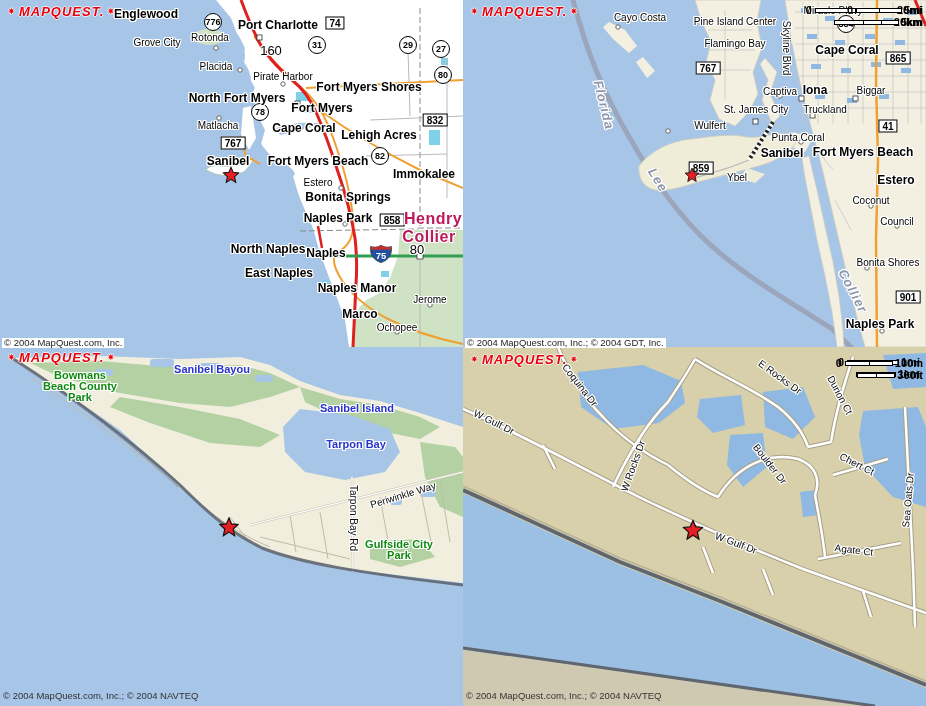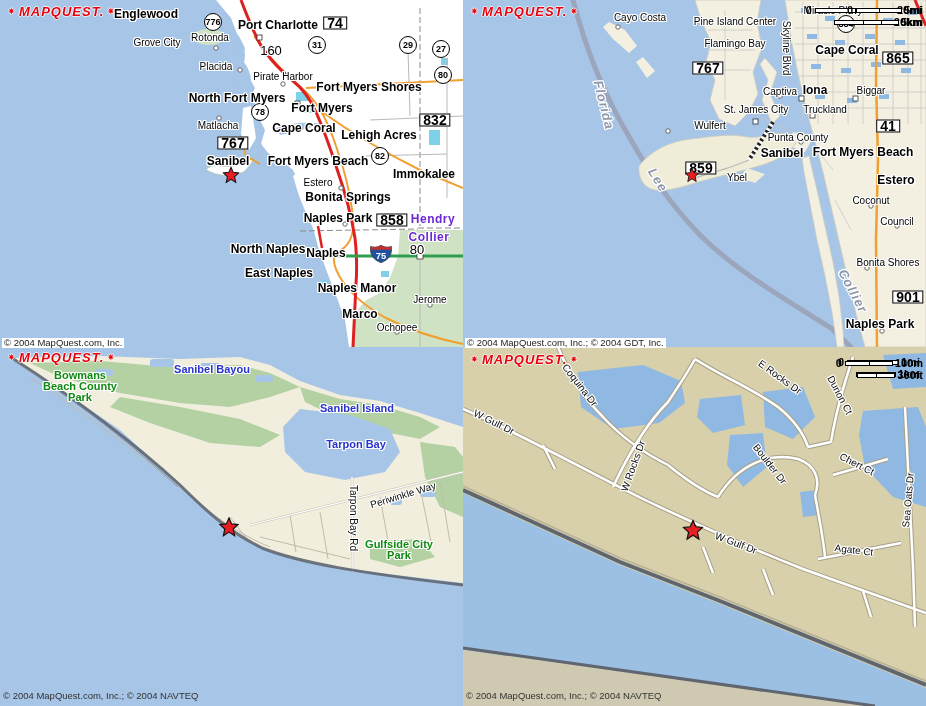--- a/index.html
+++ b/index.html
@@ -14,31 +14,31 @@
   #q4 { left:463px; top:347px; width:463px; height:359px; background:#d7d0ab; }
   .quad svg { position:absolute; left:0; top:0; }
 
   .overlay { position:absolute; left:0; top:0; width:926px; height:706px; pointer-events:none; }
 
   .lbl { position:absolute; white-space:nowrap; z-index:5;
          text-shadow:-1px 0 #fff,1px 0 #fff,0 -1px #fff,0 1px #fff,-1px -1px #fff,1px 1px #fff,1px -1px #fff,-1px 1px #fff; }
   .lbl-city   { font-weight:bold; font-size:12px; color:#000; }
   .lbl-town   { font-size:10px; color:#000; }
   .lbl-num    { font-size:13px; color:#000; }
-  .lbl-county { font-weight:bold; font-size:12px; color:#6d28d9; letter-spacing:.5px; }
+  .lbl-county { font-weight:bold; font-size:16px; color:#be185d; letter-spacing:.5px; }
   .lbl-state  { font-weight:bold; font-style:italic; font-size:13px; color:#8d96aa; letter-spacing:1px; }
   .lbl-water  { font-weight:bold; font-size:11px; color:#2733cc; }
   .lbl-park   { font-weight:bold; font-size:11px; color:#0e8a10; white-space:pre-line; text-align:center; line-height:11px; }
   .lbl-street { font-size:10px; color:#0a0a0a; }
 
   .shield-circle { position:absolute; z-index:4; width:18px; height:18px; border:1px solid #000;
                    border-radius:50%; background:#fff; font-weight:bold; font-size:9px; color:#000;
                    line-height:16px; text-align:center; transform:translate(-50%,-50%); }
   .shield-box { position:absolute; z-index:4; border:1px solid #000; background:#fff; font-weight:bold;
-                font-size:14px; color:#000; line-height:11px; padding:0 3px; text-align:center;
+                font-size:10px; color:#000; line-height:11px; padding:0 3px; text-align:center;
                 transform:translate(-50%,-50%); }
   .shield-interstate { position:absolute; z-index:4; transform:translate(-50%,-50%); }
 
   .star { position:absolute; z-index:6; transform:translate(-50%,-50%); line-height:0; }
 
   .logo { position:absolute; z-index:7; font-weight:bold; font-style:italic; font-size:13px;
           letter-spacing:1px; color:#e8000c;
           text-shadow:-1px 0 rgba(255,255,255,.7),1px 0 rgba(255,255,255,.7),0 1px rgba(255,255,255,.7),0 -1px rgba(255,255,255,.7); }
   .logo::before { content:"✷ "; font-size:8px; font-style:normal; vertical-align:2px; }
   .logo::after  { content:" ✷"; font-size:8px; font-style:normal; vertical-align:2px; }
@@ -304,21 +304,21 @@
       <div class="lbl lbl-city" style="left: 880px; top: 324px; transform: translate(-50%, -50%);">Naples Park</div>
       <div class="lbl lbl-town" style="left: 640px; top: 17px; transform: translate(-50%, -50%);">Cayo Costa</div>
       <div class="lbl lbl-town" style="left: 735px; top: 21px; transform: translate(-50%, -50%);">Pine Island Center</div>
       <div class="lbl lbl-town" style="left: 735px; top: 43px; transform: translate(-50%, -50%);">Flamingo Bay</div>
       <div class="lbl lbl-town" style="left: 833px; top: 10px; transform: translate(-50%, -50%);">Miracle Pkwy</div>
       <div class="lbl lbl-town" style="left: 780px; top: 91px; transform: translate(-50%, -50%);">Captiva</div>
       <div class="lbl lbl-town" style="left: 666px; top: 125px; transform: translate(-50%, -50%); margin-left: 44px;">Wulfert</div>
       <div class="lbl lbl-town" style="left: 756px; top: 109px; transform: translate(-50%, -50%);">St. James City</div>
       <div class="lbl lbl-town" style="left: 825px; top: 109px; transform: translate(-50%, -50%);">Truckland</div>
       <div class="lbl lbl-town" style="left: 871px; top: 90px; transform: translate(-50%, -50%);">Biggar</div>
-      <div class="lbl lbl-town" style="left: 798px; top: 137px; transform: translate(-50%, -50%);">Punta County</div>
+      <div class="lbl lbl-town" style="left: 798px; top: 137px; transform: translate(-50%, -50%);">Punta Coral</div>
       <div class="lbl lbl-town" style="left: 737px; top: 177px; transform: translate(-50%, -50%);">Ybel</div>
       <div class="lbl lbl-town" style="left: 871px; top: 200px; transform: translate(-50%, -50%);">Coconut</div>
       <div class="lbl lbl-town" style="left: 897px; top: 221px; transform: translate(-50%, -50%);">Council</div>
       <div class="lbl lbl-town" style="left: 866px; top: 262px; transform: translate(-50%, -50%); padding-left: 44px;">Bonita Shores</div>
       <div class="lbl lbl-state" style="left: 604px; top: 105px; transform: translate(-50%, -50%) rotate(76deg);">Florida</div>
       <div class="lbl lbl-state" style="left: 658px; top: 180px; transform: translate(-50%, -50%) rotate(58deg);">Lee</div>
       <div class="lbl lbl-state" style="left: 853px; top: 291px; transform: translate(-50%, -50%) rotate(62deg);">Collier</div>
       <div class="lbl lbl-street" style="left: 786px; top: 48px; transform: translate(-50%, -50%) rotate(90deg);">Skyline Blvd</div>
       <div class="shield-box" style="left: 708px; top: 68px;">767</div>
       <div class="shield-circle" style="left: 846px; top: 24px;">884</div>

